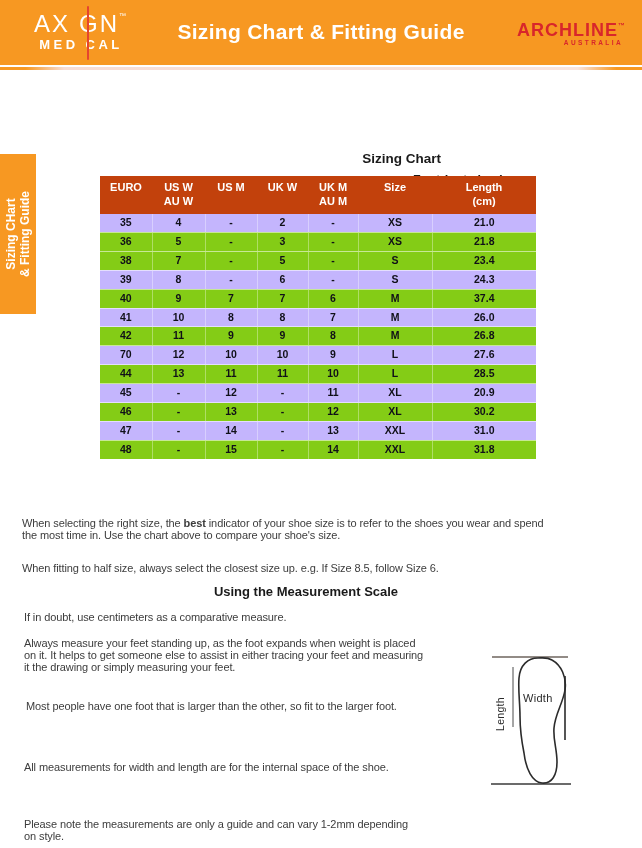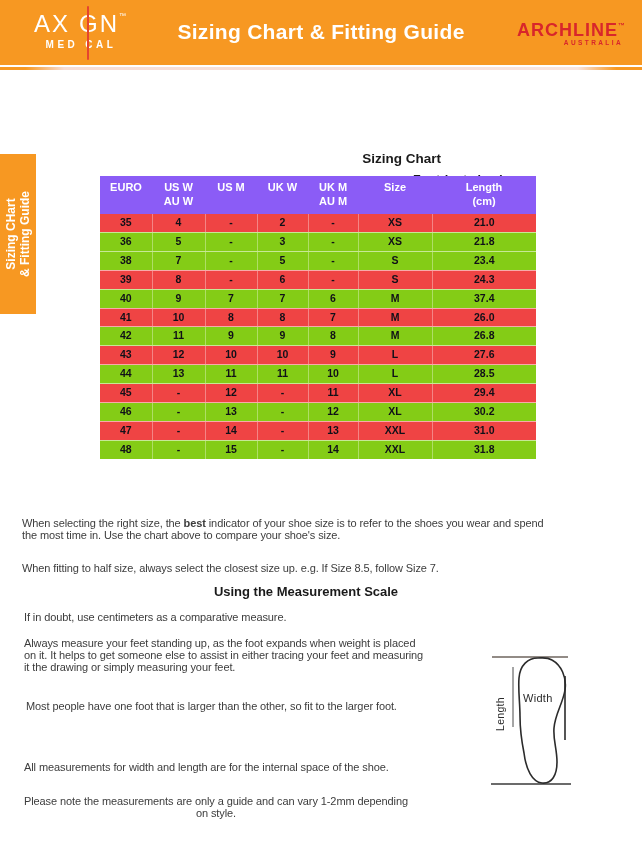--- a/index.html
+++ b/index.html
@@ -7,63 +7,63 @@
     position:relative;width:642px;height:848px;background:#fff;overflow:hidden;
     font-family:"Liberation Sans",sans-serif;color:#3c3c3c;
   }
   
   .banner{position:absolute;top:0;left:0;width:642px;height:65px;background:#F79822;}
   .banner-rule{position:absolute;top:67px;left:0;width:642px;height:3px;
     background:linear-gradient(to right,#F79822 0%,#F79822 4%,#F7DCD4 10%,#F9E4DE 90%,#F79822 96%,#F79822 100%);}
   .axign{position:absolute;left:30px;top:9px;width:102px;height:50px;color:#fff;text-align:center;}
   .axign-word{font-size:24px;letter-spacing:2px;line-height:30px;white-space:nowrap;}
   .axign-word .gap{display:inline-block;width:9px;}
-  .axign-sub{font-size:10px;font-weight:bold;letter-spacing:3.5px;line-height:10px;white-space:nowrap;margin-top:1px;}
+  .axign-sub{font-size:13px;font-weight:bold;letter-spacing:3.5px;line-height:10px;white-space:nowrap;margin-top:1px;}
   .axign-sub .gap{display:inline-block;width:7px;}
   .axign-line{position:absolute;left:57px;top:-3px;width:2px;height:54px;background:#E5452F;border-radius:2px;}
   .axign-tm{font-size:7px;vertical-align:top;line-height:14px;}
   .banner-title{position:absolute;left:140px;right:140px;top:20px;text-align:center;
     color:#fff;font-weight:bold;font-size:21px;letter-spacing:0.3px;white-space:nowrap;}
   .archline{position:absolute;right:16px;top:21px;text-align:right;color:#D8262B;}
   .archline-name{font-size:18px;font-weight:bold;letter-spacing:1px;line-height:18px;white-space:nowrap;}
   .archline-tm{font-size:7px;vertical-align:top;line-height:10px;}
   .archline-sub{font-size:6.5px;font-weight:bold;letter-spacing:2.4px;line-height:8px;margin-right:3px;}
   
   .side-tab{position:absolute;left:0;top:154px;width:36px;height:160px;background:#F79822;}
   .side-tab-label{position:absolute;left:50%;top:50%;width:156px;
     transform:translate(-50%,-50%) rotate(-90deg);
     color:#fff;font-weight:bold;font-size:12px;line-height:14px;text-align:center;white-space:pre-line;}
   
   .chart-title{position:absolute;left:141px;top:151px;width:300px;text-align:right;
     font-weight:bold;font-size:13.5px;color:#1a1a1a;}
   .foot-note{position:absolute;left:413px;top:173px;font-weight:bold;font-size:12.5px;color:#1a1a1a;white-space:nowrap;}
   
   .sizing-table{position:absolute;left:100px;top:176px;width:436px;border-collapse:collapse;table-layout:fixed;}
-  .sizing-table th{background:#8b5cf6;color:#fff;font-size:11px;font-weight:bold;
+  .sizing-table th{background:#c2410c;color:#fff;font-size:11px;font-weight:bold;
     padding:4px 2px 6px 2px;line-height:14px;vertical-align:top;text-align:center;white-space:pre-line;}
   .sizing-table td{font-size:10.5px;font-weight:bold;color:#101018;text-align:center;
     height:17.9px;line-height:17.9px;padding:0;
     border-bottom:1px solid rgba(255,255,255,0.55);border-left:1px solid rgba(255,255,255,0.35);}
   .sizing-table td:first-child{border-left:none;}
-  .sizing-table tr.odd td{background:#ef4444;}
+  .sizing-table tr.odd td{background:#c4b5fd;}
   .sizing-table tr.even td{background:#84cc16;}
   
   .h-center{position:absolute;left:0;width:612px;text-align:center;font-weight:bold;
     font-size:13px;color:#1a1a1a;white-space:nowrap;}
   .para{position:absolute;font-size:11px;letter-spacing:-0.1px;line-height:12px;
     color:#3c3c3c;white-space:pre;}
   #fitting-heading{top:489px;}
   #p1{top:517px;left:22px;}
   #p2{top:562px;left:22px;}
   #scale-heading{top:584px;}
   #p3{top:611px;left:24px;}
   #p4{top:637px;left:24px;}
   #p5{top:700px;left:26px;}
   #p6{top:761px;left:24px;}
-  #p7{top:795px;left:24px;text-align:center;}
+  #p7{top:818px;left:24px;}
   
   .diagram{position:absolute;left:486px;top:646px;width:158px;height:152px;}
   .diagram svg{position:absolute;left:0;top:0;}
   .width-label{position:absolute;left:37px;top:46px;font-size:11px;color:#2b2b2b;letter-spacing:0.3px;}
   .length-label{position:absolute;left:-14px;top:62px;width:56px;text-align:center;
     transform:rotate(-90deg);font-size:10.5px;color:#2b2b2b;letter-spacing:0.3px;}
 </style>
 </head>
 <body>
 
@@ -173,21 +173,21 @@
         <tr class="even">
           <td>42</td>
           <td>11</td>
           <td>9</td>
           <td>9</td>
           <td>8</td>
           <td>M</td>
           <td>26.8</td>
         </tr>
         <tr class="odd">
-          <td>43</td>
+          <td>70</td>
           <td>12</td>
           <td>10</td>
           <td>10</td>
           <td>9</td>
           <td>L</td>
           <td>27.6</td>
         </tr>
         <tr class="even">
           <td>44</td>
           <td>13</td>
@@ -197,21 +197,21 @@
           <td>L</td>
           <td>28.5</td>
         </tr>
         <tr class="odd">
           <td>45</td>
           <td>-</td>
           <td>12</td>
           <td>-</td>
           <td>11</td>
           <td>XL</td>
-          <td>29.4</td>
+          <td>20.9</td>
         </tr>
         <tr class="even">
           <td>46</td>
           <td>-</td>
           <td>13</td>
           <td>-</td>
           <td>12</td>
           <td>XL</td>
           <td>30.2</td>
         </tr>
@@ -231,21 +231,21 @@
           <td>-</td>
           <td>14</td>
           <td>XXL</td>
           <td>31.8</td>
         </tr>
       </tbody>
   </table>
 
   <div class="para" id="p1"><span>When selecting the right size, the </span><b>best</b><span> indicator of your shoe size is to refer to the shoes you wear and spend
 the most time in. Use the chart above to compare your shoe's size.</span></div>
-  <div class="para" id="p2">When fitting to half size, always select the closest size up. e.g. If Size 8.5, follow Size 7.</div>
+  <div class="para" id="p2">When fitting to half size, always select the closest size up. e.g. If Size 8.5, follow Size 6.</div>
 
   <div class="h-center" id="scale-heading">Using the Measurement Scale</div>
   <div class="para" id="p3">If in doubt, use centimeters as a comparative measure.</div>
   <div class="para" id="p4">Always measure your feet standing up, as the foot expands when weight is placed
 on it. It helps to get someone else to assist in either tracing your feet and measuring
 it the drawing or simply measuring your feet.</div>
   <div class="para" id="p6">All measurements for width and length are for the internal space of the shoe.</div>
   <div class="para" id="p5">Most people have one foot that is larger than the other, so fit to the larger foot.</div>
   <div class="para" id="p7">Please note the measurements are only a guide and can vary 1-2mm depending
 on style.</div>

